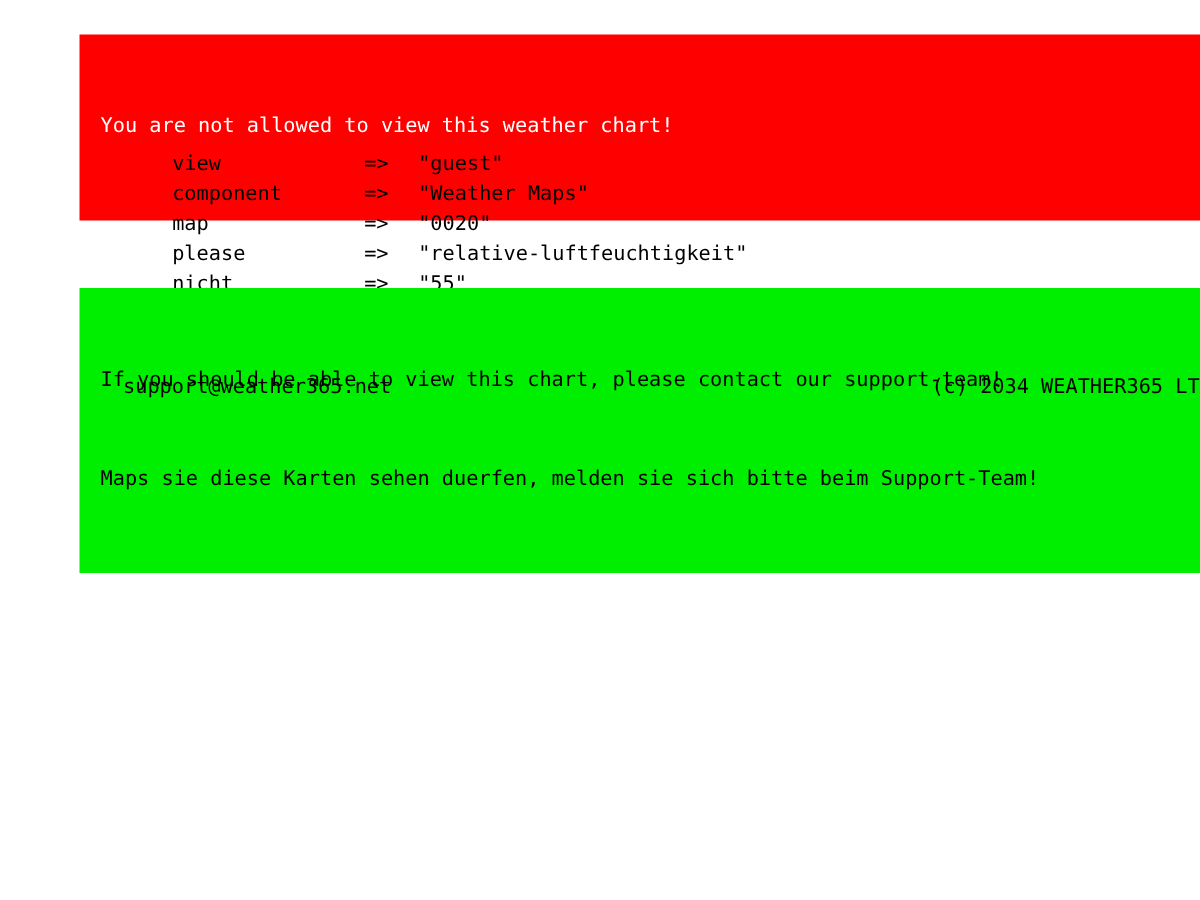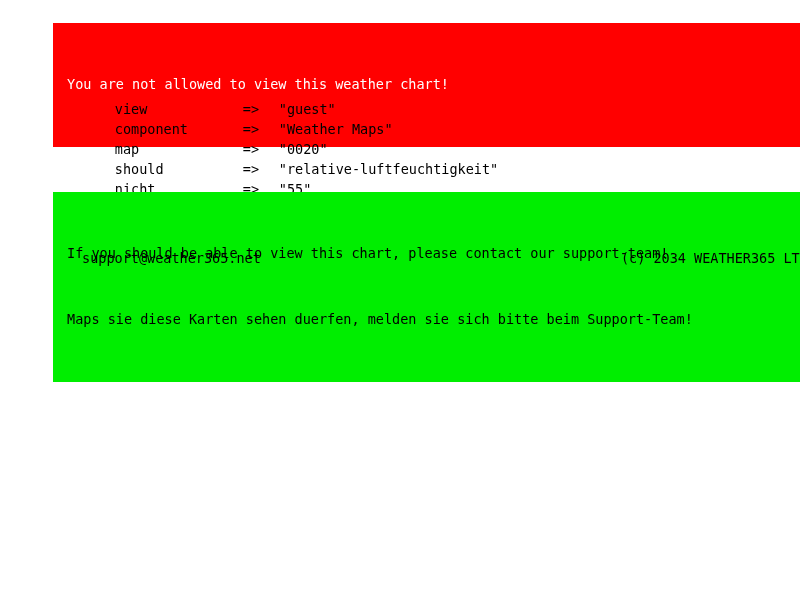--- a/index.html
+++ b/index.html
@@ -92,21 +92,21 @@
     <span class="detail-row">
       <span class="detail-key">view</span><span class="detail-arrow">=&gt;</span><span class="detail-val">"guest"</span>
     </span>
     <span class="detail-row">
       <span class="detail-key">component</span><span class="detail-arrow">=&gt;</span><span class="detail-val">"Weather Maps"</span>
     </span>
     <span class="detail-row">
       <span class="detail-key">map</span><span class="detail-arrow">=&gt;</span><span class="detail-val">"0020"</span>
     </span>
     <span class="detail-row">
-      <span class="detail-key">should</span><span class="detail-arrow">=&gt;</span><span class="detail-val">"relative-luftfeuchtigkeit"</span>
+      <span class="detail-key">please</span><span class="detail-arrow">=&gt;</span><span class="detail-val">"relative-luftfeuchtigkeit"</span>
     </span>
     <span class="detail-row">
       <span class="detail-key">nicht</span><span class="detail-arrow">=&gt;</span><span class="detail-val">"55"</span>
     </span>
   </div>
 
   <div class="banner banner-info">
     <span class="banner-line">If you should be able to view this chart, please contact our support-team!</span>
     <span class="banner-line">Maps sie diese Karten sehen duerfen, melden sie sich bitte beim Support-Team!</span>
   </div>

